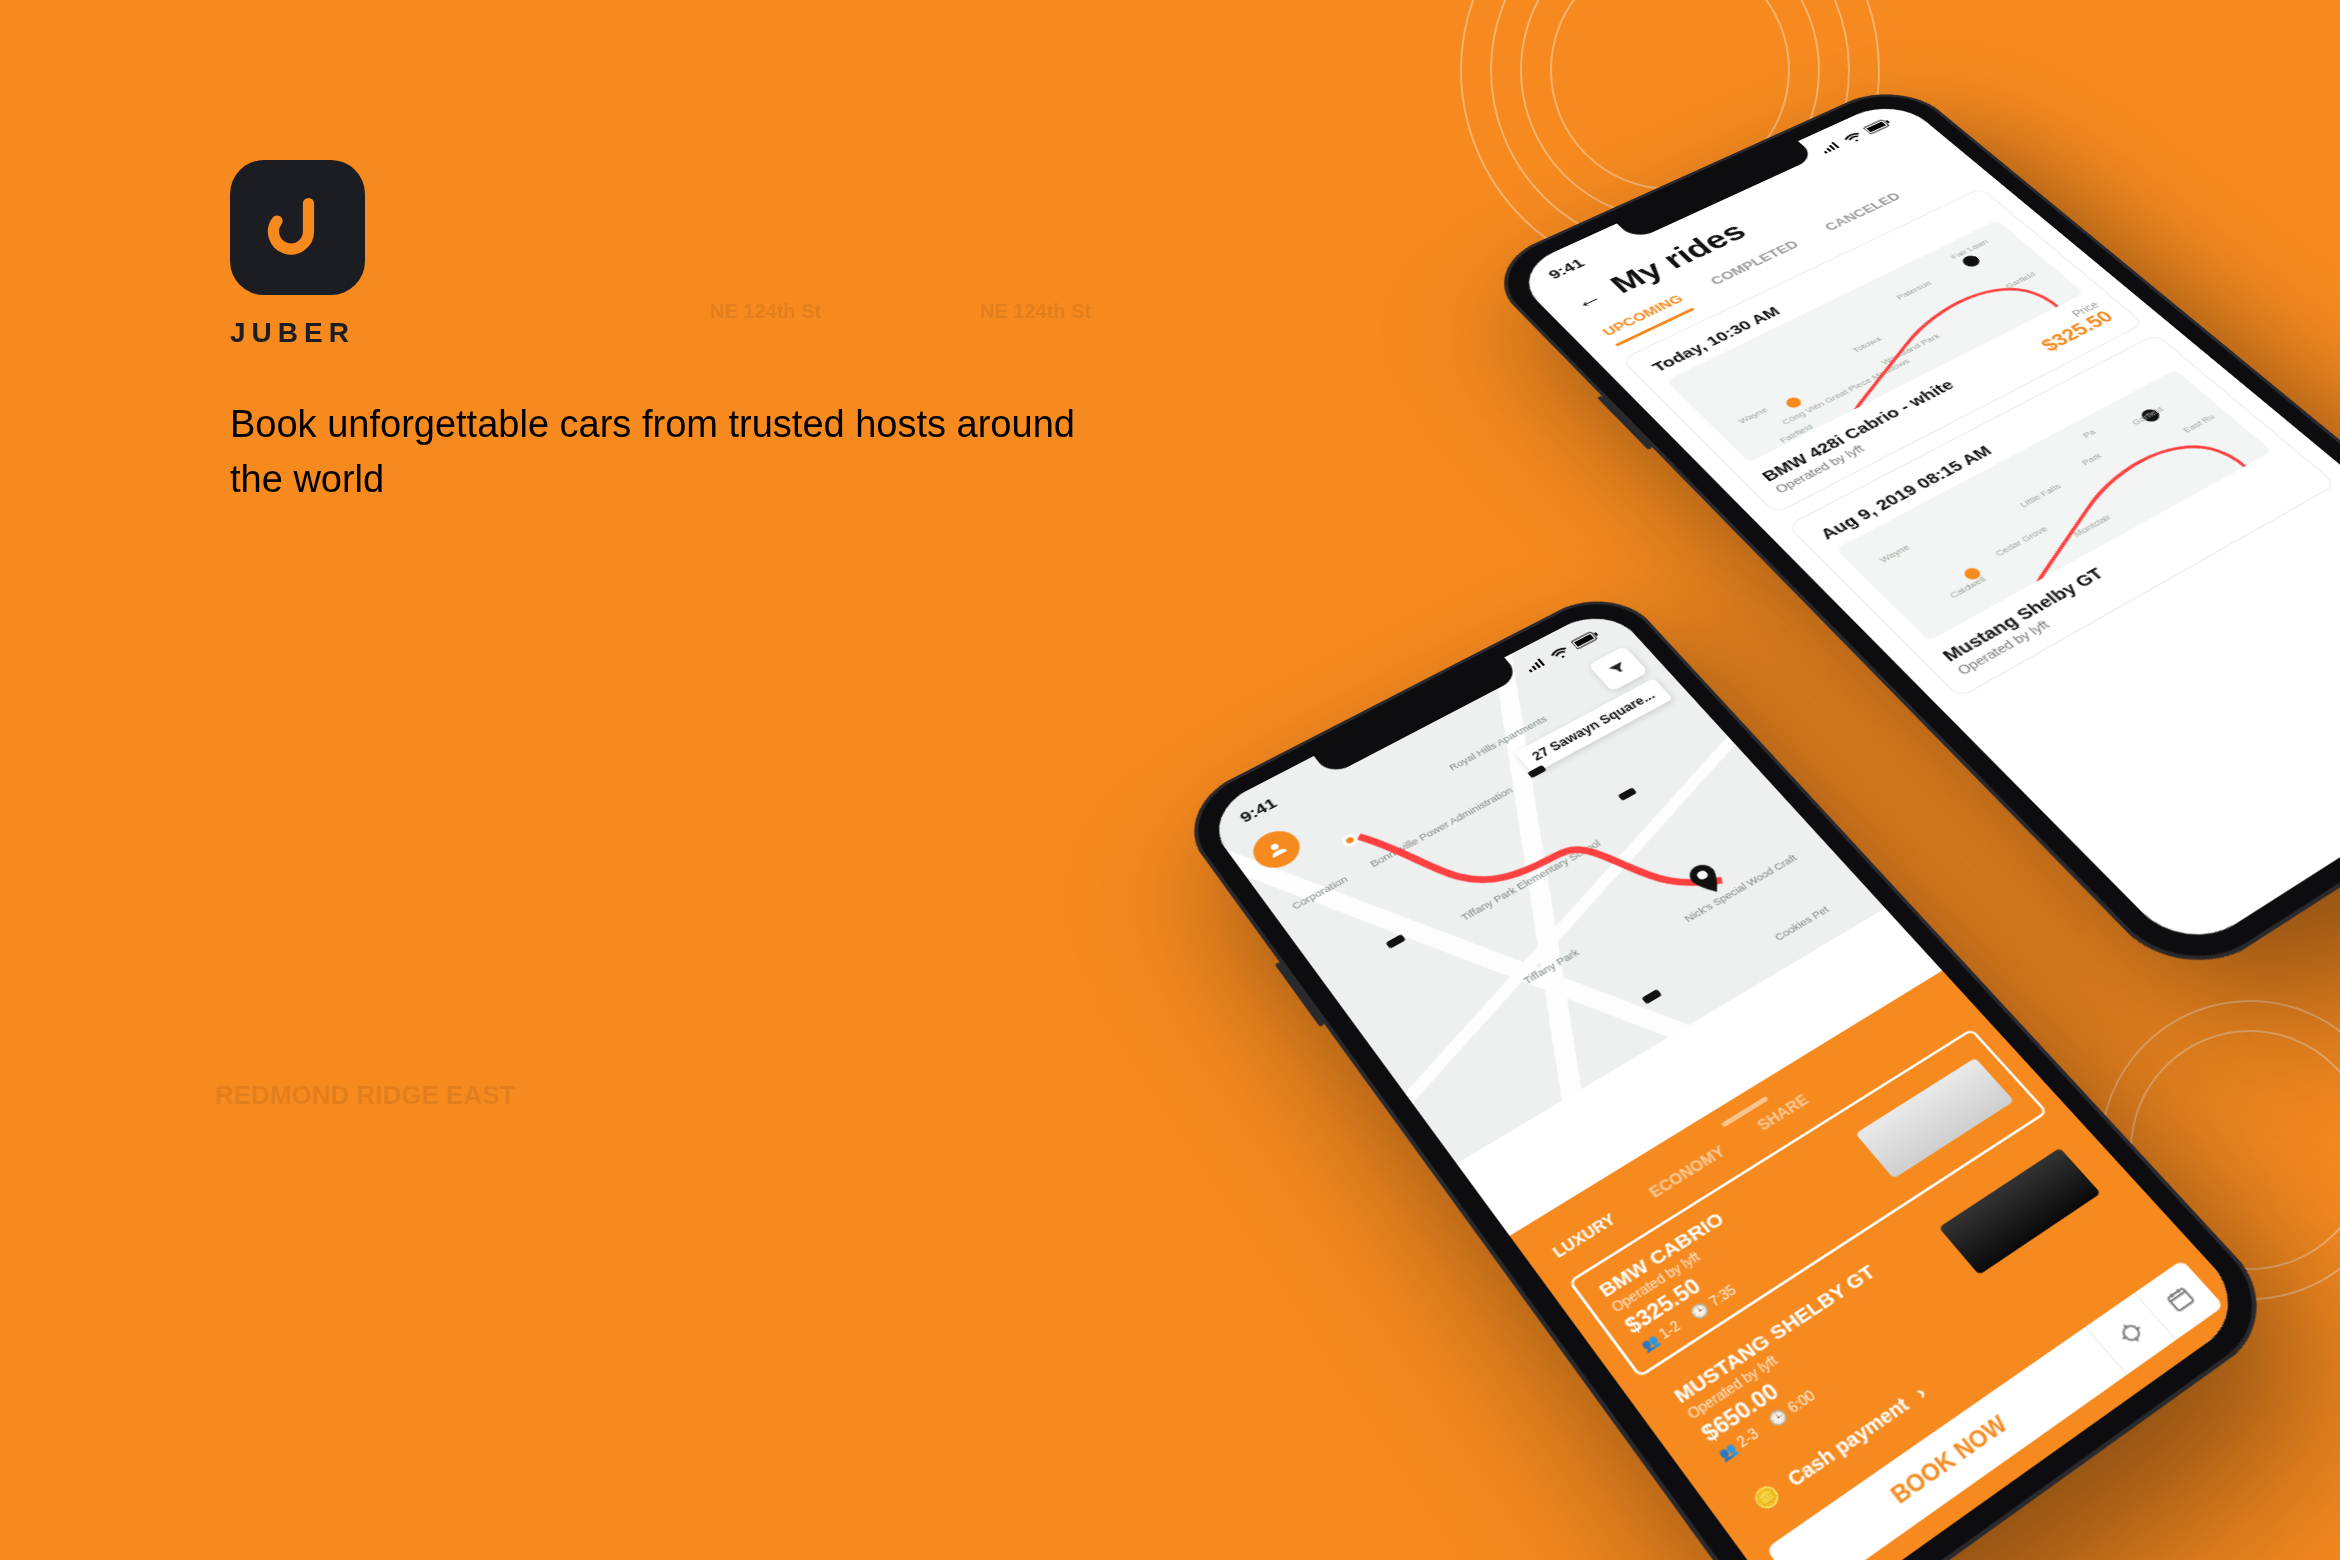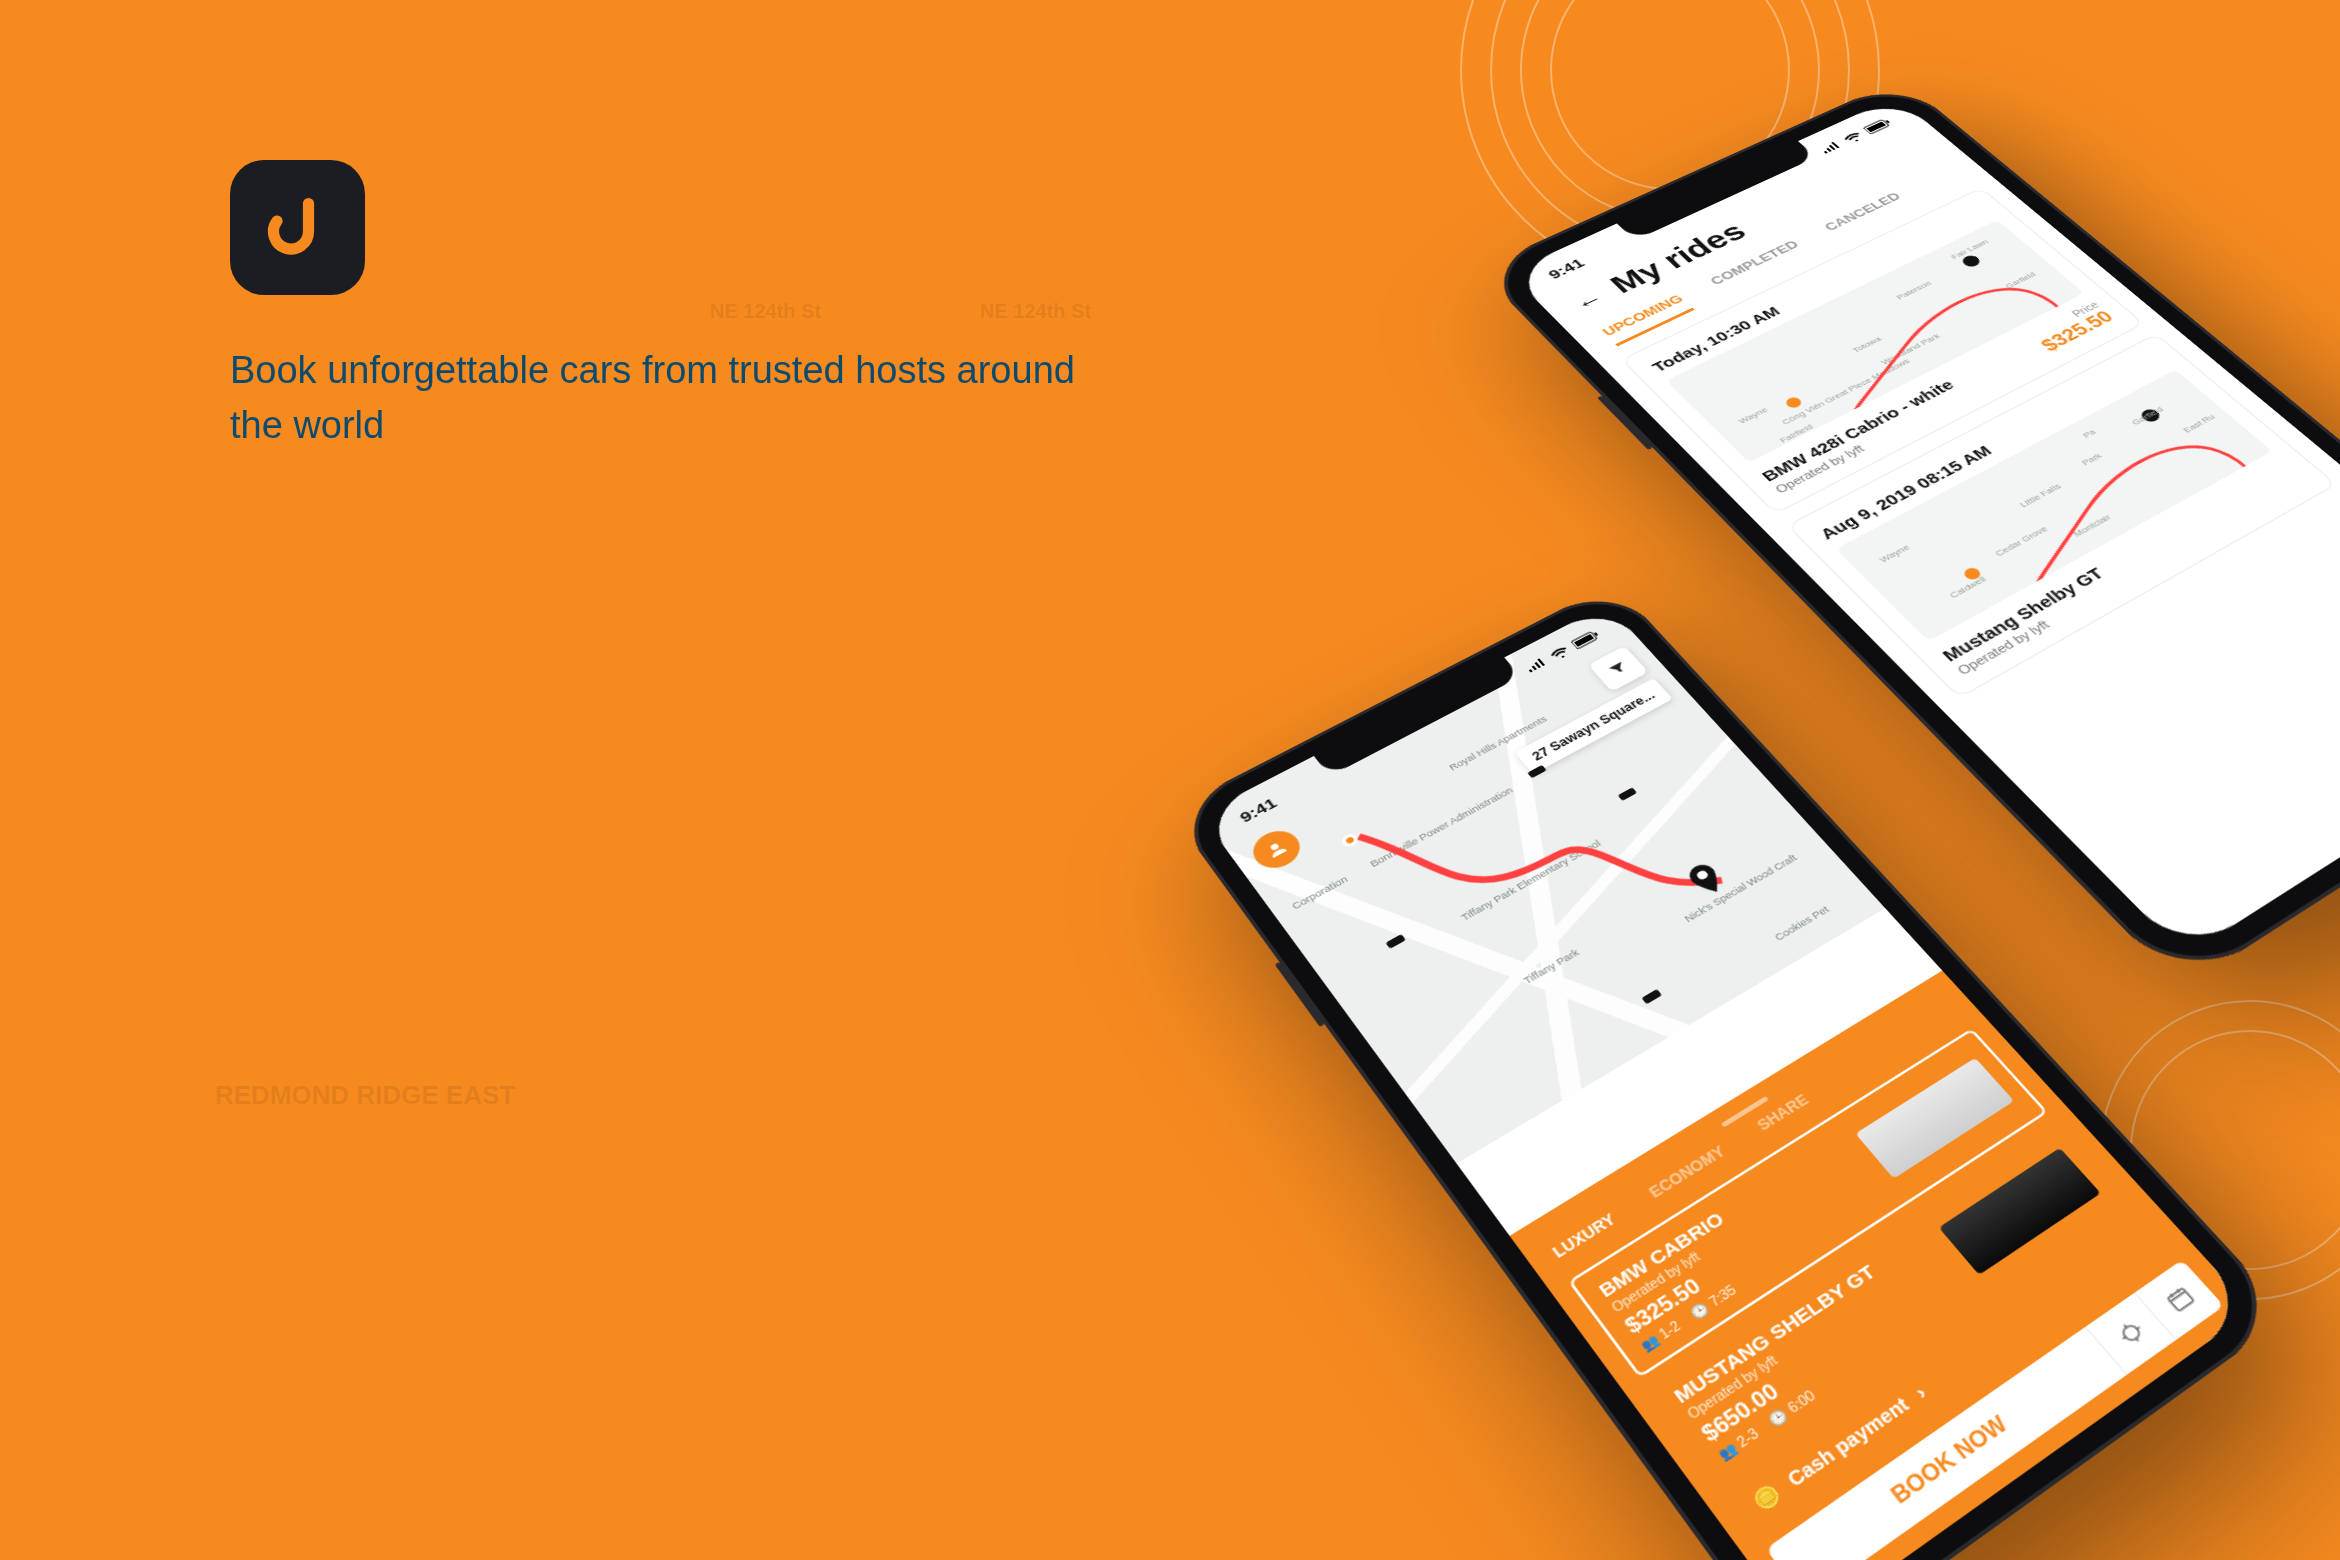--- a/index.html
+++ b/index.html
@@ -43,21 +43,21 @@
     line-height: 1.12;
     font-weight: 800;
     color: #1c1d23;
     letter-spacing: -1px;
   }
 
   .subhead {
     margin-top: 48px;
     font-size: 38px;
     line-height: 1.45;
-    color: #0c4a6e;
+    color: #000000;
     font-weight: 400;
     max-width: 880px;
   }
 
   .tool-row {
     margin-top: 220px;
     display: flex;
     gap: 36px;
     align-items: center;
   }
@@ -304,20 +304,21 @@
 <div class="bg-text" style="left:215px; top:1080px; font-size:26px; line-height:1.2;">REDMOND RIDGE EAST</div>
 <div class="bg-text" style="left:710px; top:300px; font-size:20px;">NE 124th St</div>
 <div class="bg-text" style="left:980px; top:300px; font-size:20px;">NE 124th St</div>
 
 <div class="content">
   <div class="app-icon">
     <svg viewBox="0 0 100 100">
       <path d="M65 15 v40 a25 25 0 1 1 -45 -15" fill="none" stroke="#f68a1f" stroke-width="16" stroke-linecap="round"></path>
     </svg>
   </div>
+  <div class="brand-label">JUBER</div>
 
   <p class="subhead">Book unforgettable cars from trusted hosts around the world</p>
 
 </div>
 
 <div class="phones">
 
   <div class="phone phone-a">
     <div class="screen">
       <div class="notch"></div>

